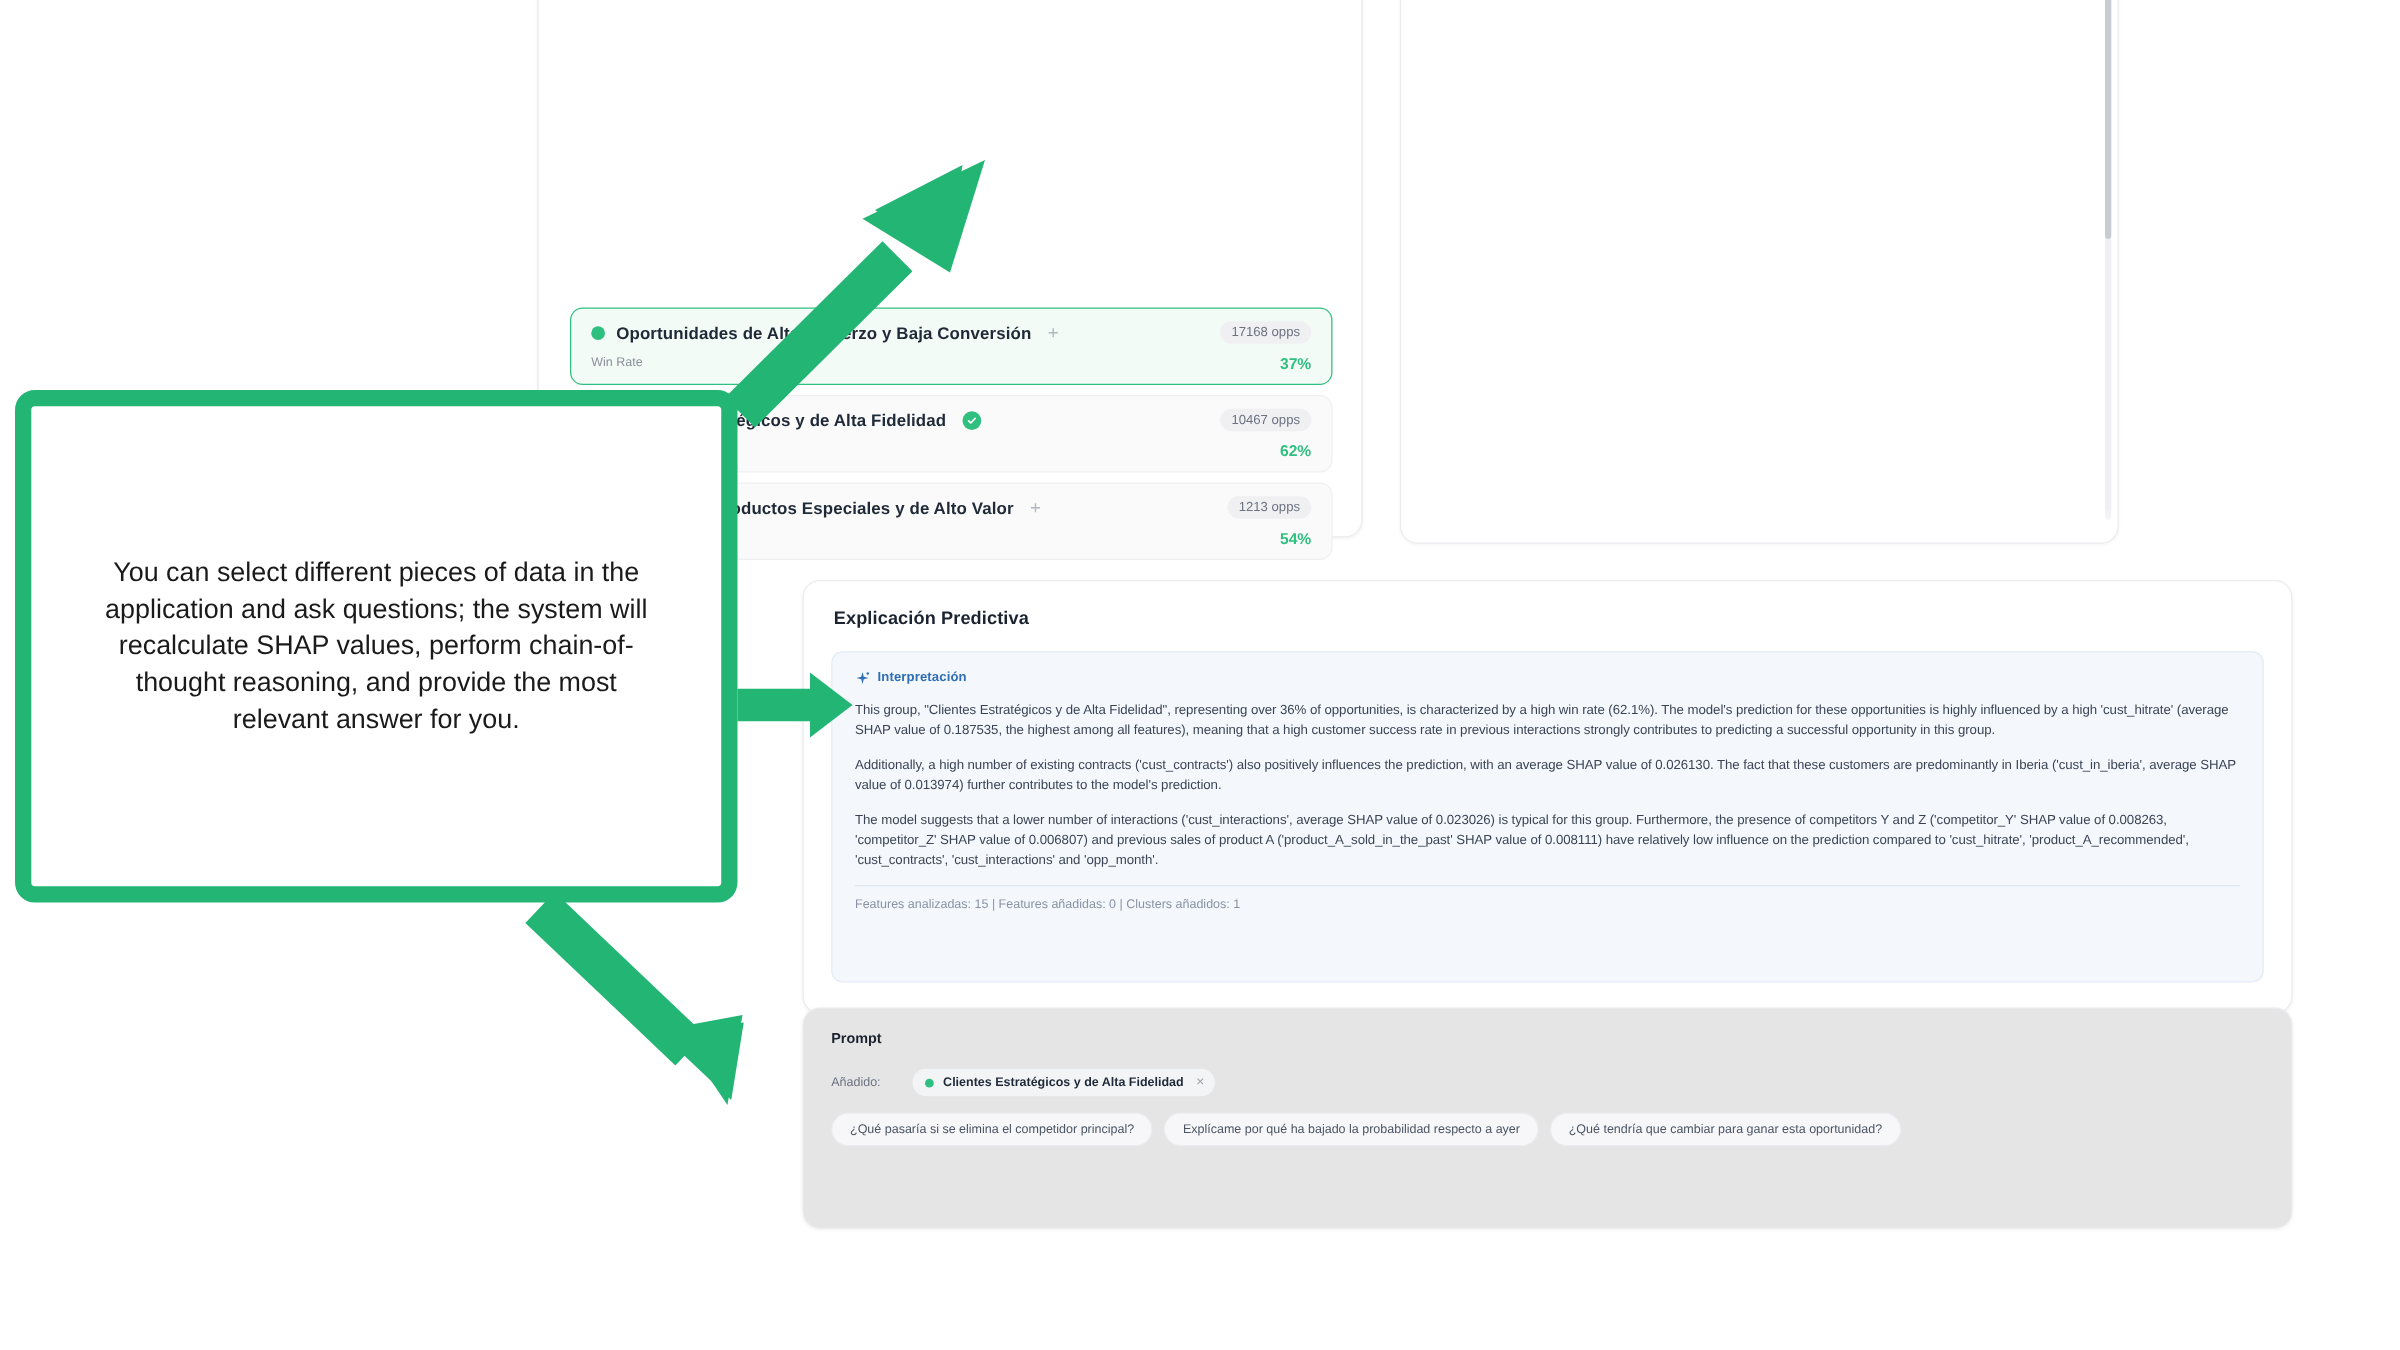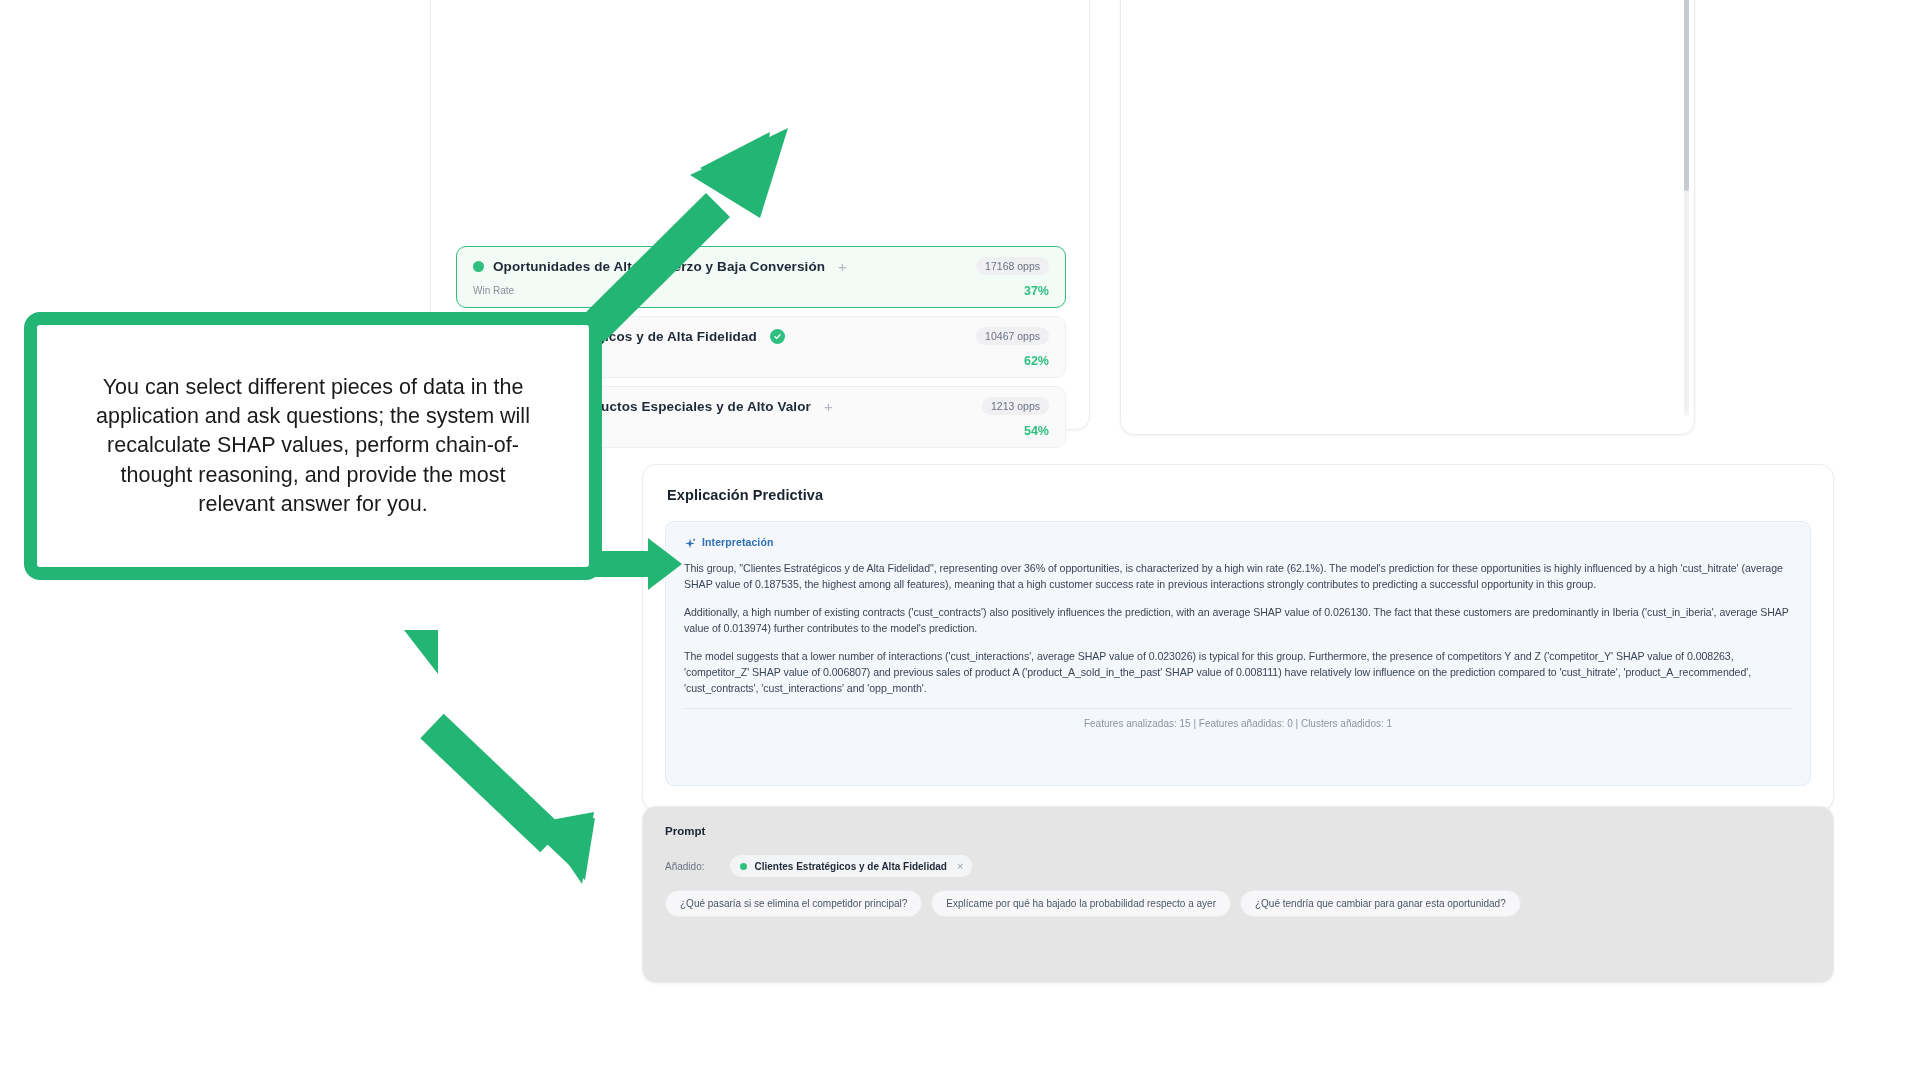--- a/index.html
+++ b/index.html
@@ -92,21 +92,21 @@
     padding: 14px 18px 0 18px;
   }
   .interp-head { display: flex; align-items: center; gap: 6px; margin-bottom: 12px; }
   .interp-head .iicon { width: 12px; height: 12px; }
   .interp-head-label { font-size: 10.5px; font-weight: bold; color: #2f6fb5; letter-spacing: .1px; }
   .interp-p {
     font-size: 10.6px; line-height: 1.55; color: #3b4454; margin-bottom: 11px;
     letter-spacing: -.05px;
   }
   .interp-divider { height: 1px; background: #dfe7f2; margin: 6px 0 9px 0; }
-  .interp-foot { font-size: 10px; color: #8a93a3; text-align: center; }
+  .interp-foot { font-size: 10px; color: #8a93a3; }
 
   
   .prompt-card {
     position: absolute; left: 642px; top: 806px; width: 1192px; height: 177px;
     background: #e5e5e5; border: 1px solid #ececf0; border-radius: 14px;
     box-shadow: 0 1px 3px rgba(16,24,40,.05);
   }
   .prompt-title {
     position: absolute; left: 22px; top: 18px;
     font-size: 11.5px; font-weight: bold; color: #1b2330;
@@ -135,26 +135,25 @@
   }
   .send-btn {
     width: 42px; height: 36px; background: #2bbf63; border-radius: 8px;
     display: flex; align-items: center; justify-content: center; cursor: pointer;
     border: none;
   }
   .send-btn svg { width: 16px; height: 16px; }
 
   
   .callout {
-    position: absolute; left: 12px; top: 312px; width: 578px; height: 268px;
+    position: absolute; left: 12px; top: 312px; width: 578px; height: 410px;
     background: #ffffff; border: 13px solid #23b574; border-radius: 16px;
     display: flex; align-items: center; justify-content: center;
     padding: 18px 44px;
     z-index: 40;
-    margin-left: 12px;
   }
   .callout-text {
     font-size: 21.5px; line-height: 1.36; color: #1a1a1a; text-align: center;
     font-family: "Liberation Sans", sans-serif;
   }
   .callout-tail {
     position: absolute; left: 404px; top: 630px;
     width: 0; height: 0;
     border-left: 34px solid transparent;
     border-right: 0px solid transparent;

